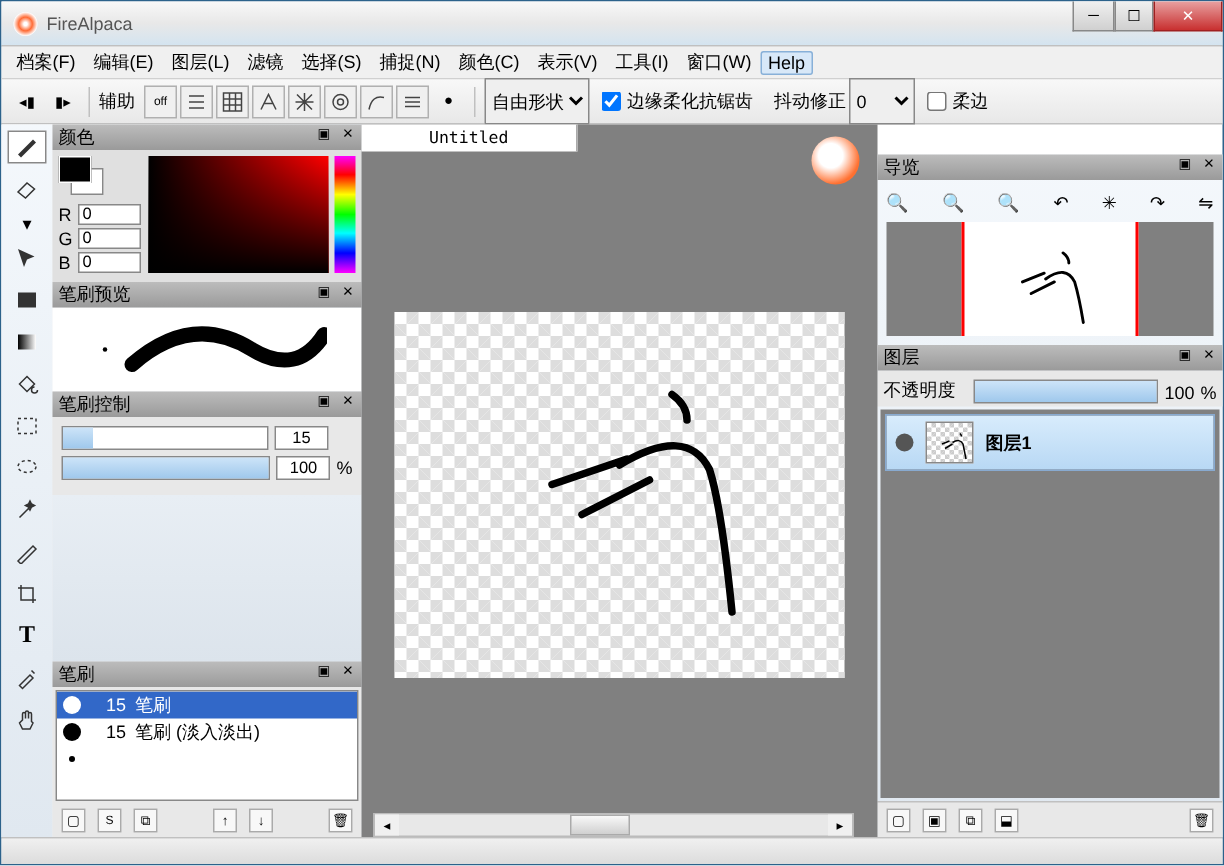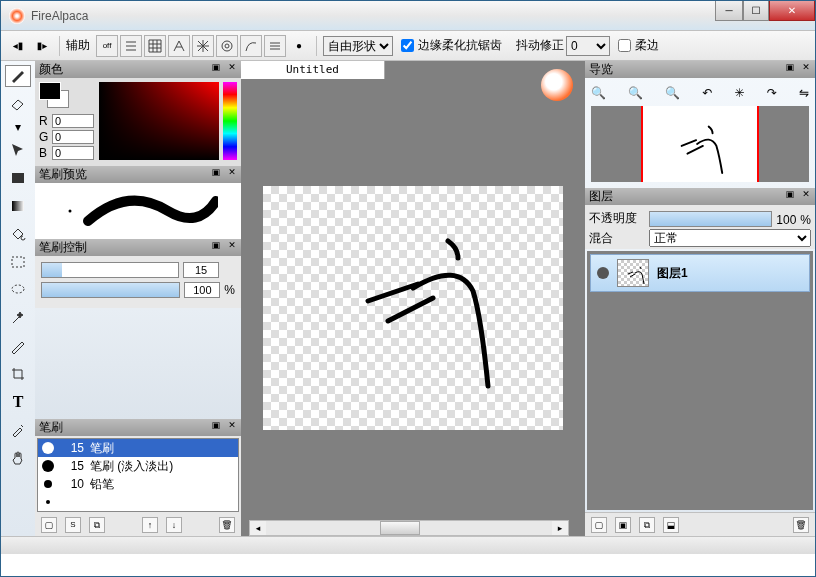--- a/index.html
+++ b/index.html
@@ -17,21 +17,21 @@
 
 .menubar { height: 22px; background: #f0f0f0; display: flex; align-items: center; padding-left: 4px; border-bottom: 1px solid #d0d0d0; }
 .menubar span { padding: 2px 6px; cursor: default; }
 .menubar .help { border: 1px solid #88b0d8; background: #d8e8f8; border-radius: 2px; padding: 0 4px; }
 
 .toolbar { height: 30px; background: linear-gradient(#f8f8f8,#e8e8e8); border-bottom: 1px solid #c0c0c0; display: flex; align-items: center; padding: 0 6px; gap: 2px; }
 .sep { width: 1px; height: 20px; background: #c0c0c0; margin: 0 4px; }
 .tbtn { width: 22px; height: 22px; border: 1px solid #b0b0b0; background: #f0f0f0; display: flex; align-items: center; justify-content: center; font-size: 10px; position:relative; }
 .tbtn.noicon { border-color: transparent; background: transparent; }
 .tlabel { margin-right: 4px; }
-select.tsel { height: 20px; font-size: 12px; border:1px solid #888; }
+select.tsel { height: 31px; font-size: 12px; border:1px solid #888; }
 input[type=checkbox] { margin: 0 2px 0 6px; vertical-align:middle; }
 
 .body { display: flex; height: calc(100% - 82px - 18px); }
 .leftcol { width: 240px; display: flex; background: linear-gradient(to right,#f0f0f0,#e0e8f0); }
 .toolstrip { width: 34px; display: flex; flex-direction: column; align-items: center; gap: 6px; padding-top: 4px; background:linear-gradient(#f4f8fc,#e0e8f0); }
 .tool { width: 26px; height: 22px; border: 1px solid transparent; display:flex; align-items:center; justify-content:center; }
 .tool.sel { border: 1px solid #888; background: #fff; }
 .leftpanels { flex: 1; display: flex; flex-direction: column; }
 
 .panel-hdr { height: 17px; background: linear-gradient(#bcbcbc,#9a9a9a); color: #000; display: flex; align-items: center; padding: 0 4px; font-size: 11px; position:relative; }
@@ -82,21 +82,21 @@
     linear-gradient(-45deg,#ddd 25%,transparent 25%),
     linear-gradient(45deg,transparent 75%,#ddd 75%),
     linear-gradient(-45deg,transparent 75%,#ddd 75%);
   background-size:16px 16px;
   background-position:0 0,0 8px,8px -8px,-8px 0;
   background-color:#fff;
   position:relative;
 }
 .canvas svg { position:absolute; inset:0; }
 
-.rightcol { width: 230px; background:linear-gradient(#f4f8fc,#e0e8f0); display:flex; flex-direction:column; }
+.rightcol { width: 230px; background:linear-gradient(#f4f8fc,#e0e8f0); display:flex; flex-direction:column;margin-top:20px; }
 .nav-body { padding:4px; }
 .nav-icons { display:flex; gap:8px; padding:4px 2px; align-items:center; justify-content:space-between; }
 .nav-thumb { height:76px; background:#808080; margin:2px; display:flex; align-items:center; justify-content:center; }
 .nav-thumb .inner { width:118px; height:76px; background:#fff; border-left:2px solid #f00; border-right:2px solid #f00; position:relative; }
 .nav-thumb svg { width:100%; height:100%; }
 
 .layer-body { background:#e8e8e8; padding:2px 4px; }
 .layer-body .row { display:flex; align-items:flex-end; gap:4px; height:20px; }
 .layer-body .lab { width:56px; }
 .layer-list { flex:1; background:#808080; margin:2px; overflow:auto; }
@@ -119,20 +119,33 @@
   <div class="titlebar">
     <div class="icon"></div>
     <span class="title">FireAlpaca</span>
     <div class="winbtns">
       <div class="winbtn">─</div>
       <div class="winbtn max">☐</div>
       <div class="winbtn close">✕</div>
     </div>
   </div>
 
+  <div class="menubar">
+    <span>档案(F)</span>
+    <span>编辑(E)</span>
+    <span>图层(L)</span>
+    <span>滤镜</span>
+    <span>选择(S)</span>
+    <span>捕捉(N)</span>
+    <span>颜色(C)</span>
+    <span>表示(V)</span>
+    <span>工具(I)</span>
+    <span>窗口(W)</span>
+    <span class="help">Help</span>
+  </div>
 
   <div class="toolbar">
     <div class="tbtn noicon">◂▮</div>
     <div class="tbtn noicon">▮▸</div>
     <div class="sep"></div>
     <span class="tlabel">辅助</span>
     <div class="tbtn" style="font-size:8px;">off</div>
     <div class="tbtn">
         <svg width="14" height="14">
           <path d="M2 3h10M2 7h10M2 11h10" stroke="#444" stroke-width="1"></path>
@@ -352,27 +365,20 @@
             </div>
             <div class="brush-row">
               <div class="brush-prev">
                   <div class="dot" style="width:12px;height:12px"></div>
                 </div>
               <span class="brush-size">15</span>
               <span>笔刷 (淡入淡出)</span>
             </div>
             <div class="brush-row">
               <div class="brush-prev">
-                  <div class="dot" style="width:8px;height:8px"></div>
-                </div>
-              <span class="brush-size">10</span>
-              <span>铅笔</span>
-            </div>
-            <div class="brush-row">
-              <div class="brush-prev">
                   <div class="dot" style="width:4px;height:4px"></div>
                 </div>
               <span class="brush-size"></span>
                 <span></span>
             </div>
           </div>
           <div class="brush-toolbar">
             <div class="minibtn">▢</div>
             <div class="minibtn" style="font-size:8px">S</div>
             <div class="minibtn">⧉</div>
@@ -437,24 +443,20 @@
       </div>
       <div class="layer-body">
         <div class="row">
           <span class="lab">不透明度</span>
           <div class="slider">
               <div class="fill" style="width:100%"></div>
             </div>
           <span>100</span>
           <span>%</span>
         </div>
-        <div class="row">
-          <span class="lab">混合</span>
-          <select style="flex:1;height:18px"><option>正常</option></select>
-        </div>
       </div>
       <div class="layer-list">
         <div class="layer-item">
           <div class="layer-eye"></div>
           <div class="layer-thumb">
               <svg width="32" height="28" style="position:absolute">
                 <path d="M10 14l5-2M12 17l5-3M17 13q5-3 7 1l2 10M22 7q1 1 1 2" stroke="#000" fill="none"></path>
               </svg>
             </div>
           <span class="layer-name">图层1</span>

